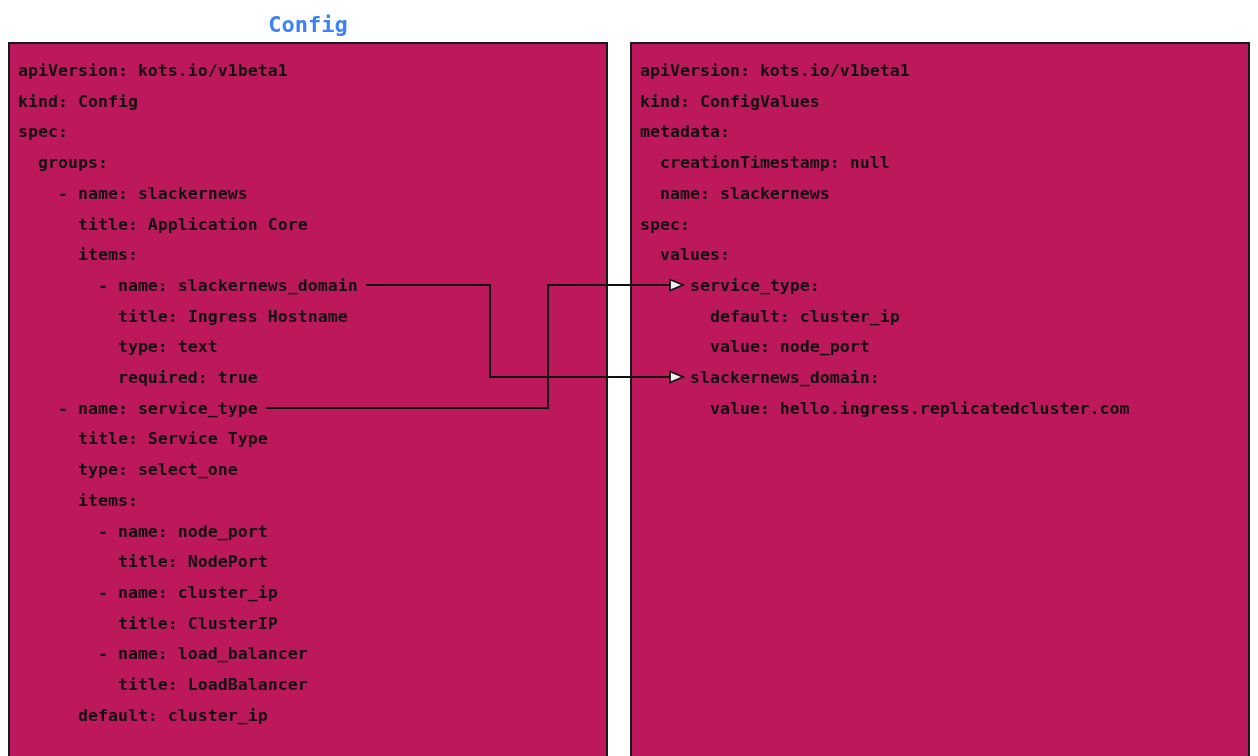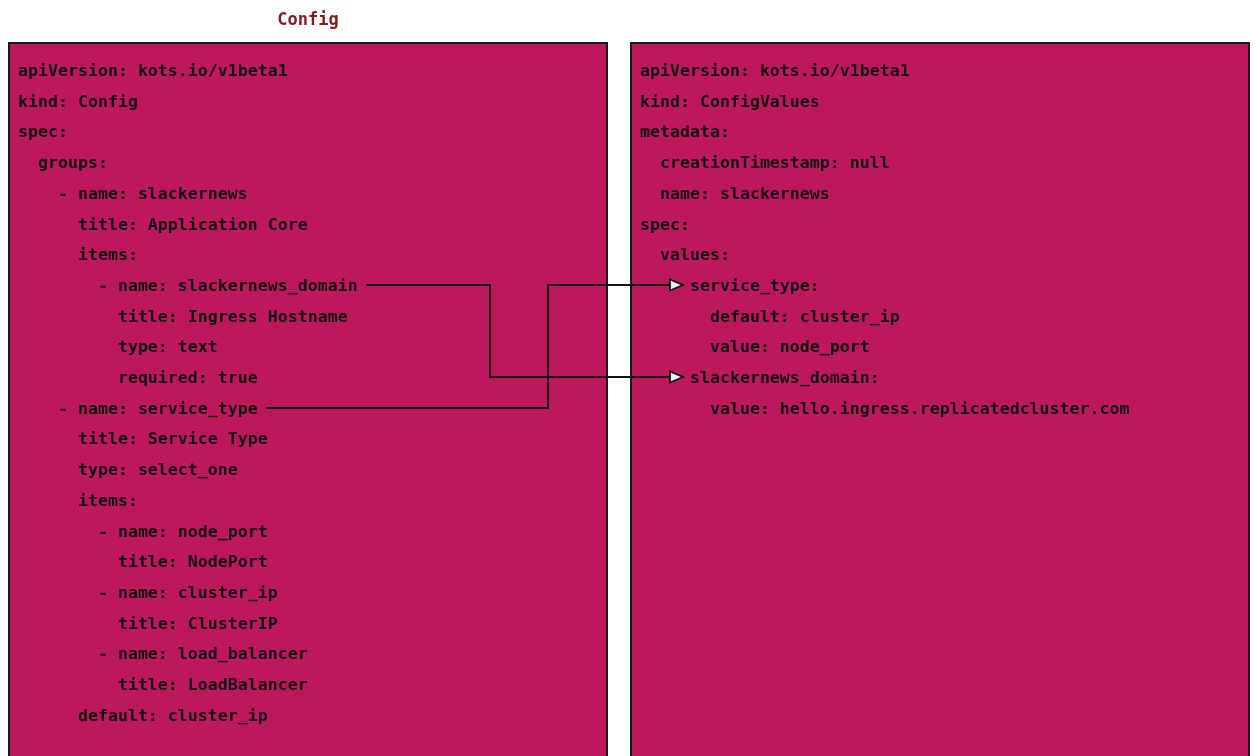--- a/index.html
+++ b/index.html
@@ -6,25 +6,25 @@
   .canvas {
     position: relative;
     width: 1258px;
     height: 756px;
     background: #ffffff;
     font-family: "DejaVu Sans Mono", "Liberation Mono", monospace;
     overflow: hidden;
   }
   .panel-title {
     position: absolute;
-    top: 6px;
+    top: 12px;
     height: 26px;
     font-weight: bold;
-    font-size: 17px;
-    color: #7f1d1d;
+    font-size: 22px;
+    color: #3b82f6;
     text-align: center;
     line-height: 26px;
     white-space: pre;
   }
   .title-left  { left: 8px;   width: 600px; }
   .title-right { left: 630px; width: 620px; }
   .panel {
     position: absolute;
     top: 42px;
     height: 737px;

